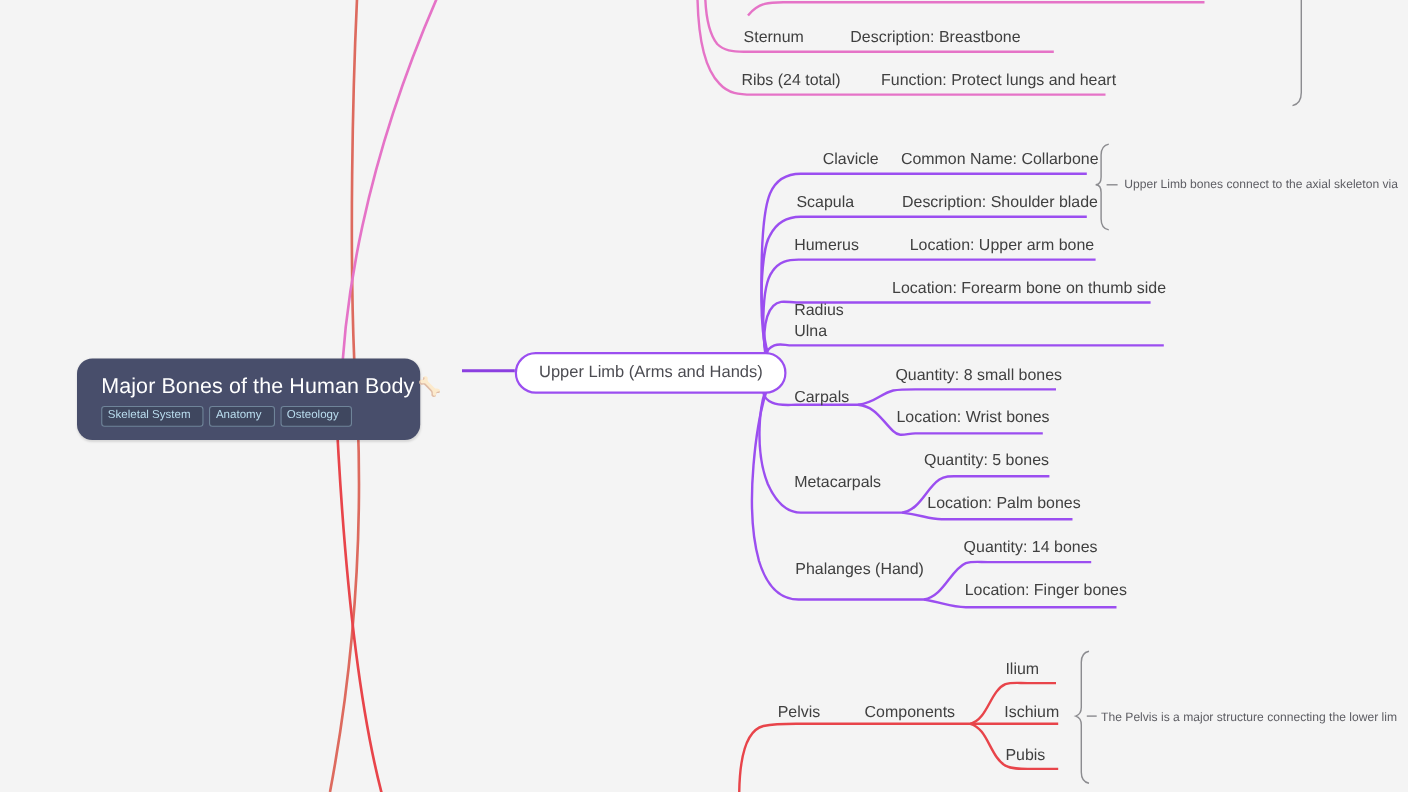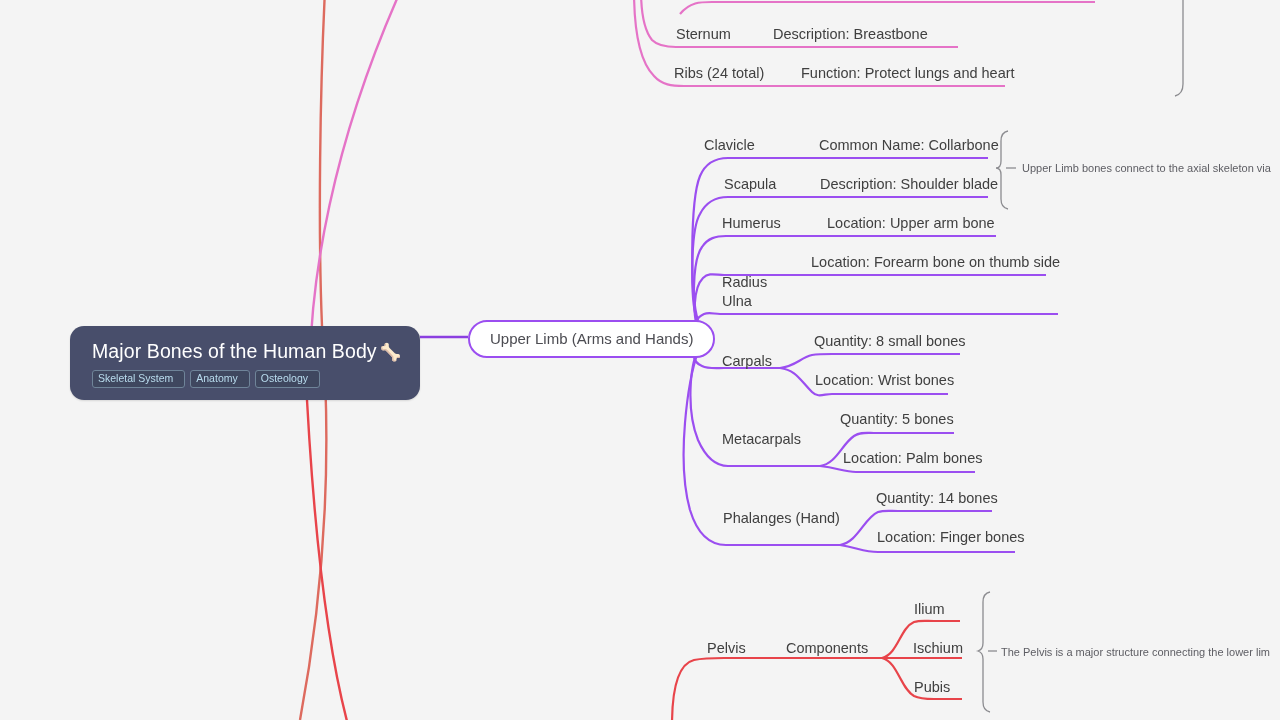--- a/index.html
+++ b/index.html
@@ -18,21 +18,21 @@
   svg.links {
     position: absolute; left: 0; top: 0;
     width: 1280px; height: 720px;
     pointer-events: none;
   }
 
   
   .root-node {
     position: absolute;
     left: 70px; top: 326px;
-    width: 350px;
+    width: 312px;
     box-sizing: border-box;
     background: #484e6b;
     border-radius: 14px;
     padding: 14px 20px 12px 22px;
     box-shadow: 0 1px 2px rgba(0,0,0,.12);
   }
   .root-title {
     color: #ffffff;
     font-size: 19.5px;
     font-weight: 400;
@@ -147,21 +147,21 @@
   <div class="pill-node" style="left:468px; top:320px;">
     <span>Upper Limb (Arms and Hands)</span>
   </div>
 
   <div class="leaf" style="left:676px; top:27px;">Sternum</div>
   <div class="leaf" style="left:773px; top:27px;">Description: Breastbone</div>
 
   <div class="leaf" style="left:674px; top:66px;text-align:right;">Ribs (24 total)</div>
   <div class="leaf" style="left:801px; top:66px;">Function: Protect lungs and heart</div>
 
-  <div class="leaf" style="left:704px; top:138px;">Clavicle</div>
+  <div class="leaf" style="left:748px; top:138px;">Clavicle</div>
   <div class="leaf" style="left:819px; top:138px;">Common Name: Collarbone</div>
 
   <div class="leaf" style="left:724px; top:177px;">Scapula</div>
   <div class="leaf" style="left:820px; top:177px;">Description: Shoulder blade</div>
 
   <div class="leaf" style="left:722px; top:216px;">Humerus</div>
   <div class="leaf" style="left:827px; top:216px;">Location: Upper arm bone</div>
 
   <div class="leaf" style="left:722px; top:255px;margin-top:20px;">Radius</div>
   <div class="leaf" style="left:811px; top:255px;">Location: Forearm bone on thumb side</div>

